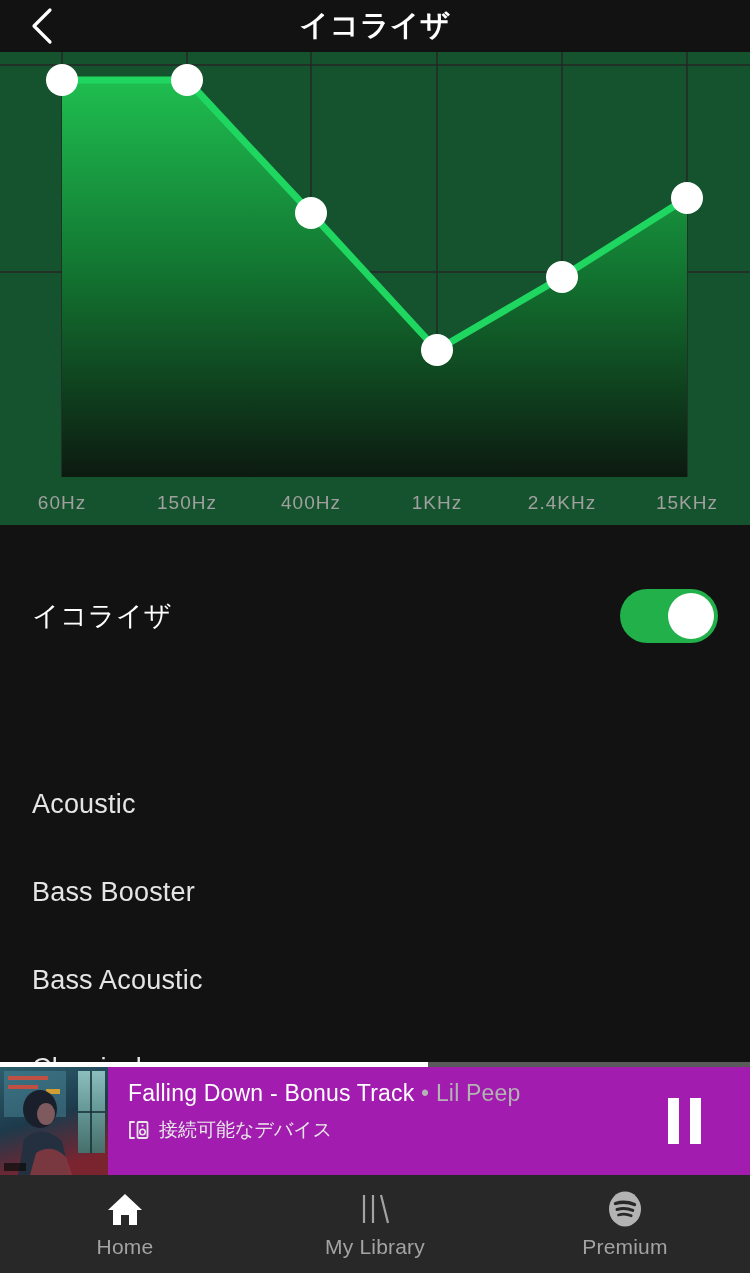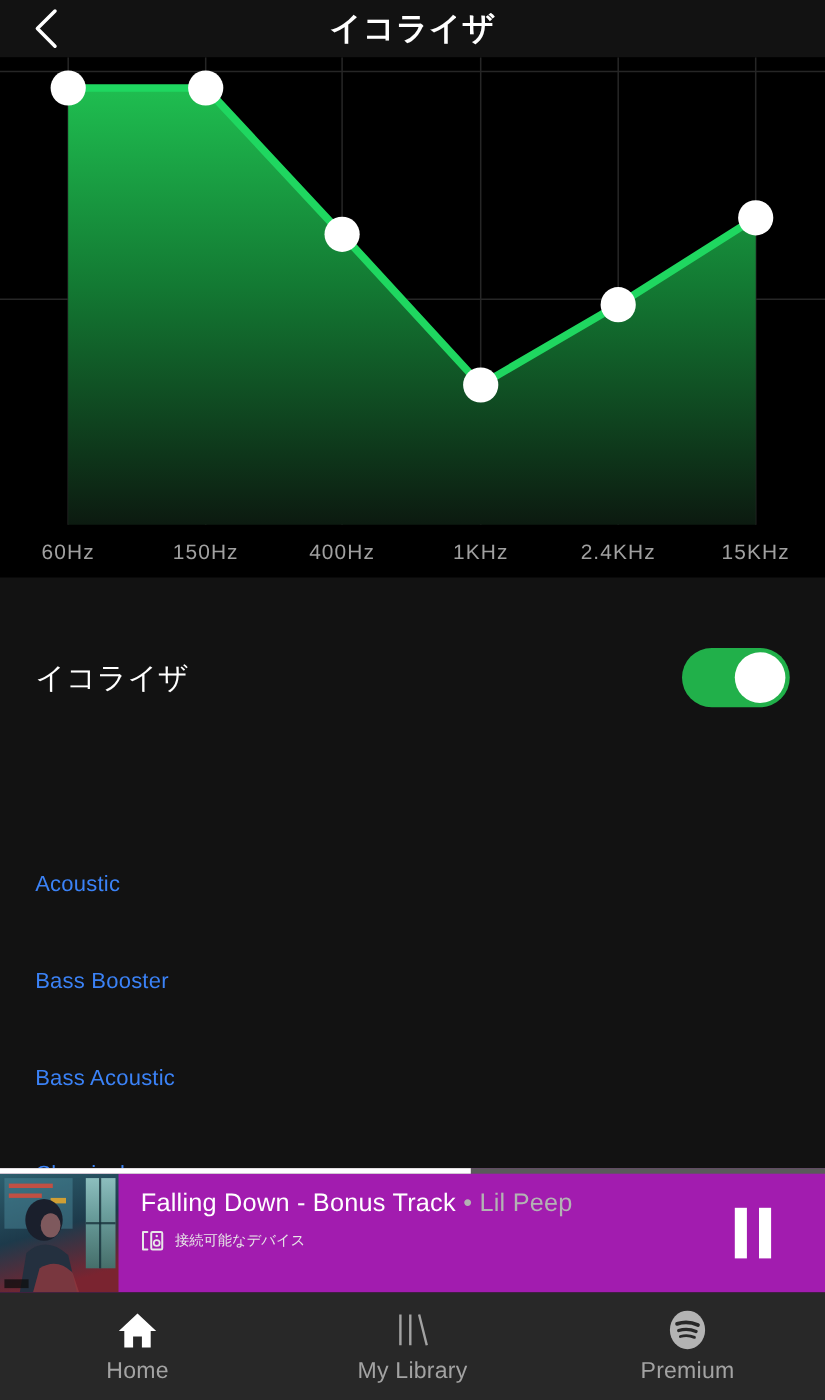--- a/index.html
+++ b/index.html
@@ -17,21 +17,21 @@
     position:absolute; left:16px; top:2px; width:52px; height:48px;
     display:flex; align-items:center; justify-content:center;
   }
   .page-title {
     position:absolute; left:0; top:0; width:750px; height:52px;
     display:flex; align-items:center; justify-content:center;
     color:#ffffff; font-size:29px; font-weight:700; letter-spacing:0.5px;
   }
 
   
-  .chart-wrap { position:absolute; top:52px; left:0; width:750px; height:473px; background:#000000; }
+  .chart-wrap { position:absolute; top:52px; left:0; width:750px; height:473px; background:#14532d; }
   .chart-svg { display:block; }
   .freq-labels {
     position:absolute; top:440px; left:0; width:750px; height:34px;
   }
   .freq-label {
     position:absolute; top:0; color:#a0a0a0; font-size:19px; letter-spacing:1px;
     transform:translateX(-50%); white-space:nowrap;
   }
 
   
@@ -48,21 +48,21 @@
   .toggle .knob {
     position:absolute; top:4px; width:46px; height:46px; border-radius:50%;
     background:#ffffff;
   }
   .toggle.on .knob { right:4px; }
 
   
   .presets { position:absolute; top:760px; left:0; width:750px; }
   .preset-row {
     height:88px; display:flex; align-items:center; padding:0 32px;
-    color:#3b82f6; font-size:20px; letter-spacing:0.2px;
+    color:#e5e5e5; font-size:27px; letter-spacing:0.2px;
   }
 
   
   .nowplaying {
     position:absolute; left:0; bottom:98px; width:750px; height:113px;
     background:#a21caf;
     text-decoration:underline;
   }
   .np-progress {
     position:absolute; top:0; left:0; width:750px; height:5px; background:#5a5a5a;
@@ -71,21 +71,21 @@
   .np-art {
     position:absolute; left:0; top:5px; width:108px; height:108px; overflow:hidden;
   }
   .np-info {
     position:absolute; left:128px; top:18px; right:110px;
   }
   .np-title { color:#ffffff; font-size:23px; white-space:nowrap; letter-spacing:0.2px; }
   .np-title .np-artist { color:#b3b3b3; }
   .np-device {
     display:flex; align-items:center; gap:9px; margin-top:10px;
-    color:#e8e8e8; font-size:13px;
+    color:#e8e8e8; font-size:19px;
   }
   .np-pause {
     position:absolute; right:22px; top:5px; width:88px; height:108px;
     display:flex; align-items:center; justify-content:center; gap:11px;
   }
   .np-pause i { display:block; width:11px; height:46px; background:#ffffff; }
 
   
   .bottomnav {
     position:absolute; left:0; bottom:0; width:750px; height:98px;

